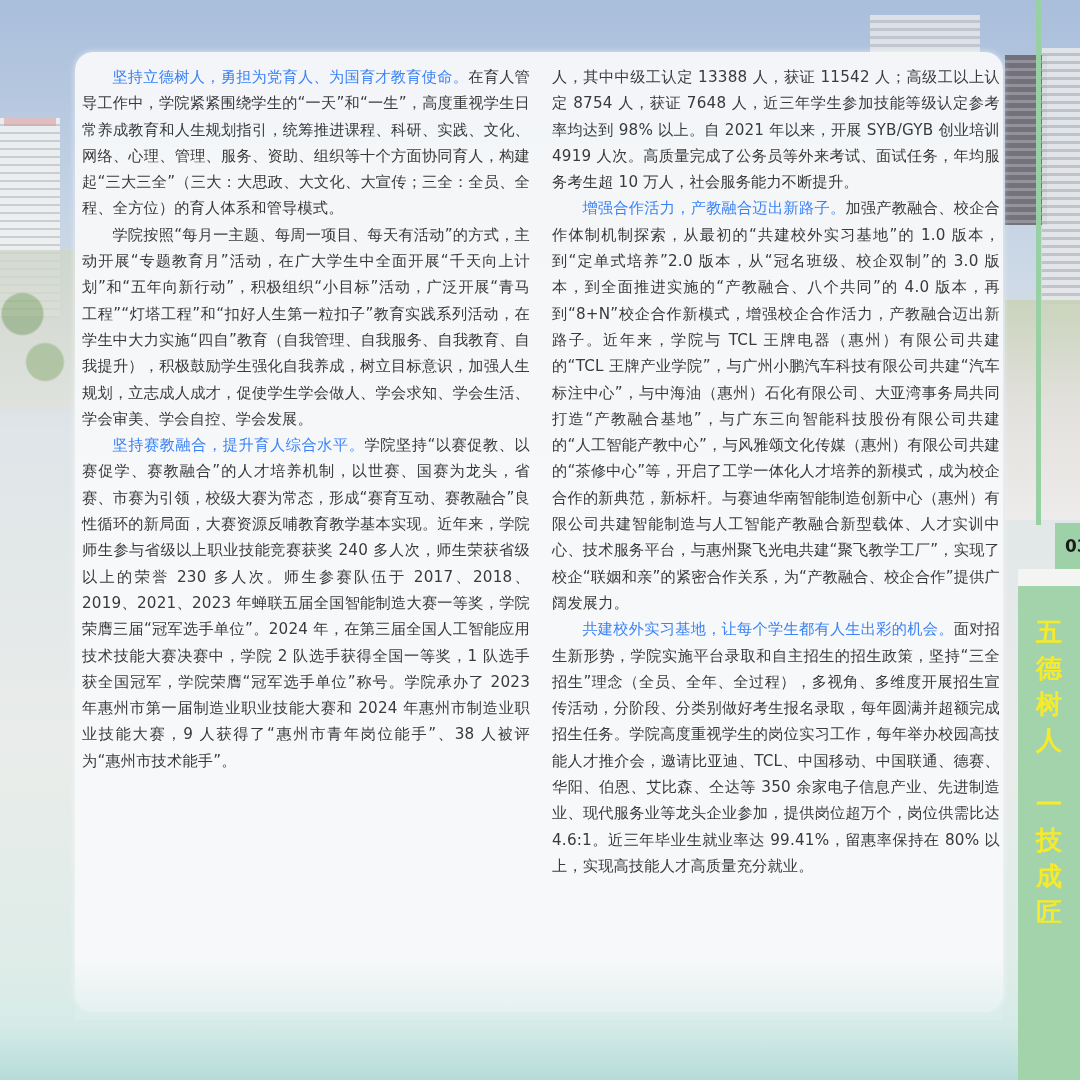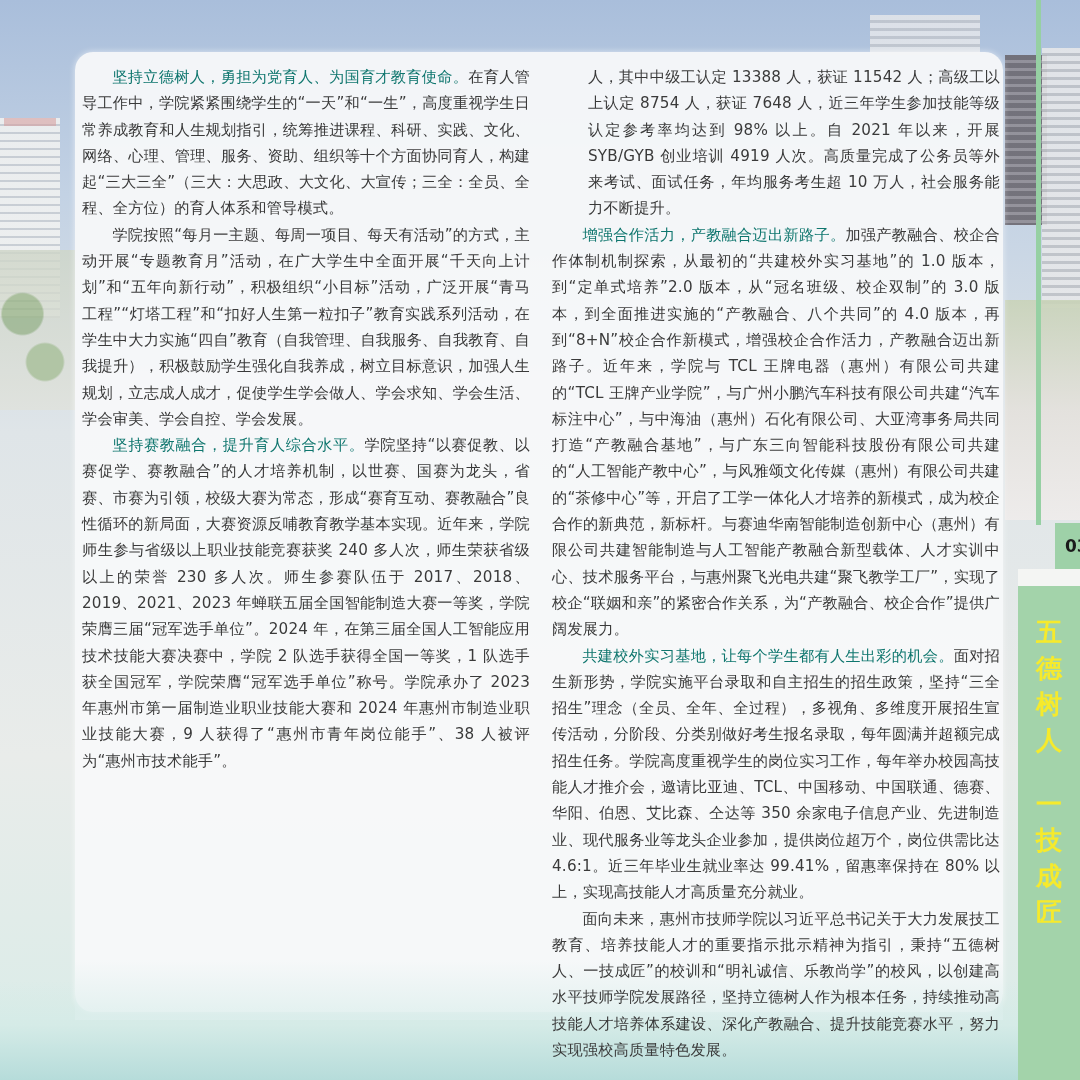--- a/index.html
+++ b/index.html
@@ -64,22 +64,22 @@
   }
   .col {
     position: absolute; top: 64px; width: 448px;
     font-size: 15.2px; line-height: 26.3px; color: #3a3a3a;
     text-align: justify;
     letter-spacing: 0.2px;
   }
   .col-left { left: 82px; }
   .col-right { left: 552px; }
   .para { text-indent: 2em; }
-  .para.no-indent { text-indent: 0; margin-left: 36px; }
-  .hl { color: #0f766e; }
+  .para.no-indent { text-indent: 0; }
+  .hl { color: #3b82f6; }
 
   
   .rail-line {
     position: absolute; left: 1036px; top: 0; width: 5px; height: 525px;
     background: #96d0a3;
   }
   .page-tab {
     position: absolute; left: 1018px; top: 523px; width: 62px; height: 46px;
     background: #9ed1a8;
     display: flex; align-items: center; padding-left: 10px;
@@ -117,21 +117,20 @@
 <div class="col col-left">
   <p class="para"><span class="hl">坚持立德树人，勇担为党育人、为国育才教育使命。</span><span>在育人管导工作中，学院紧紧围绕学生的“一天”和“一生”，高度重视学生日常养成教育和人生规划指引，统筹推进课程、科研、实践、文化、网络、心理、管理、服务、资助、组织等十个方面协同育人，构建起“三大三全”（三大：大思政、大文化、大宣传；三全：全员、全程、全方位）的育人体系和管导模式。</span></p>
   <p class="para"><span>学院按照“每月一主题、每周一项目、每天有活动”的方式，主动开展“专题教育月”活动，在广大学生中全面开展“千天向上计划”和“五年向新行动”，积极组织“小目标”活动，广泛开展“青马工程”“灯塔工程”和“扣好人生第一粒扣子”教育实践系列活动，在学生中大力实施“四自”教育（自我管理、自我服务、自我教育、自我提升），积极鼓励学生强化自我养成，树立目标意识，加强人生规划，立志成人成才，促使学生学会做人、学会求知、学会生活、学会审美、学会自控、学会发展。</span></p>
   <p class="para"><span class="hl">坚持赛教融合，提升育人综合水平。</span><span>学院坚持“以赛促教、以赛促学、赛教融合”的人才培养机制，以世赛、国赛为龙头，省赛、市赛为引领，校级大赛为常态，形成“赛育互动、赛教融合”良性循环的新局面，大赛资源反哺教育教学基本实现。近年来，学院师生参与省级以上职业技能竞赛获奖 240 多人次，师生荣获省级以上的荣誉 230 多人次。师生参赛队伍于 2017、2018、2019、2021、2023 年蝉联五届全国智能制造大赛一等奖，学院荣膺三届“冠军选手单位”。2024 年，在第三届全国人工智能应用技术技能大赛决赛中，学院 2 队选手获得全国一等奖，1 队选手获全国冠军，学院荣膺“冠军选手单位”称号。学院承办了 2023 年惠州市第一届制造业职业技能大赛和 2024 年惠州市制造业职业技能大赛，9 人获得了“惠州市青年岗位能手”、38 人被评为“惠州市技术能手”。</span></p>
 </div>
 
 <div class="col col-right">
   <p class="para no-indent"><span>人，其中中级工认定 13388 人，获证 11542 人；高级工以上认定 8754 人，获证 7648 人，近三年学生参加技能等级认定参考率均达到 98% 以上。自 2021 年以来，开展 SYB/GYB 创业培训 4919 人次。高质量完成了公务员等外来考试、面试任务，年均服务考生超 10 万人，社会服务能力不断提升。</span></p>
   <p class="para"><span class="hl">增强合作活力，产教融合迈出新路子。</span><span>加强产教融合、校企合作体制机制探索，从最初的“共建校外实习基地”的 1.0 版本，到“定单式培养”2.0 版本，从“冠名班级、校企双制”的 3.0 版本，到全面推进实施的“产教融合、八个共同”的 4.0 版本，再到“8+N”校企合作新模式，增强校企合作活力，产教融合迈出新路子。近年来，学院与 TCL 王牌电器（惠州）有限公司共建的“TCL 王牌产业学院”，与广州小鹏汽车科技有限公司共建“汽车标注中心”，与中海油（惠州）石化有限公司、大亚湾事务局共同打造“产教融合基地”，与广东三向智能科技股份有限公司共建的“人工智能产教中心”，与风雅颂文化传媒（惠州）有限公司共建的“茶修中心”等，开启了工学一体化人才培养的新模式，成为校企合作的新典范，新标杆。与赛迪华南智能制造创新中心（惠州）有限公司共建智能制造与人工智能产教融合新型载体、人才实训中心、技术服务平台，与惠州聚飞光电共建“聚飞教学工厂”，实现了校企“联姻和亲”的紧密合作关系，为“产教融合、校企合作”提供广阔发展力。</span></p>
   <p class="para"><span class="hl">共建校外实习基地，让每个学生都有人生出彩的机会。</span><span>面对招生新形势，学院实施平台录取和自主招生的招生政策，坚持“三全招生”理念（全员、全年、全过程），多视角、多维度开展招生宣传活动，分阶段、分类别做好考生报名录取，每年圆满并超额完成招生任务。学院高度重视学生的岗位实习工作，每年举办校园高技能人才推介会，邀请比亚迪、TCL、中国移动、中国联通、德赛、华阳、伯恩、艾比森、仝达等 350 余家电子信息产业、先进制造业、现代服务业等龙头企业参加，提供岗位超万个，岗位供需比达 4.6:1。近三年毕业生就业率达 99.41%，留惠率保持在 80% 以上，实现高技能人才高质量充分就业。</span></p>
-  <p class="para"><span>面向未来，惠州市技师学院以习近平总书记关于大力发展技工教育、培养技能人才的重要指示批示精神为指引，秉持“五德树人、一技成匠”的校训和“明礼诚信、乐教尚学”的校风，以创建高水平技师学院发展路径，坚持立德树人作为根本任务，持续推动高技能人才培养体系建设、深化产教融合、提升技能竞赛水平，努力实现强校高质量特色发展。</span></p>
 </div>
 
 <div class="rail-line"></div>
 <div class="page-tab">
   <span>03</span>
 </div>
 <div class="gap-white"></div>
 <div class="banner">
   <span class="banner-char">五</span>
   <span class="banner-char">德</span>

